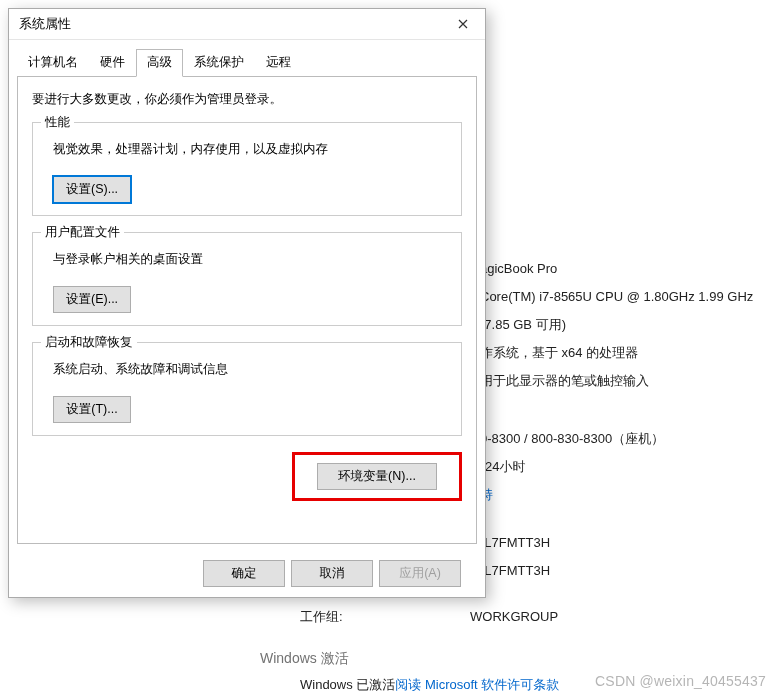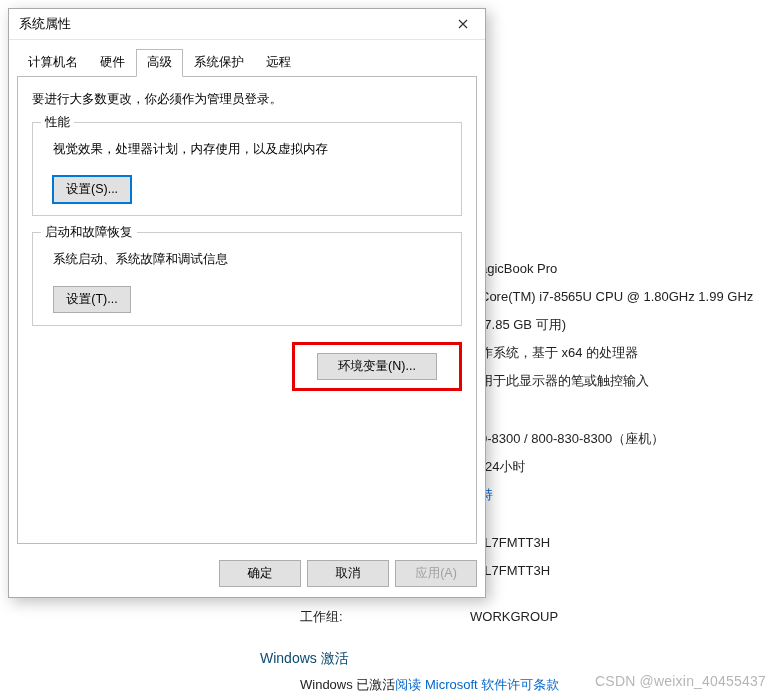--- a/index.html
+++ b/index.html
@@ -34,21 +34,21 @@
   }
   .sysinfo .row {
     display: flex;
     margin-bottom: 2px;
   }
   .sysinfo .val {
     flex: 1;
   }
   .sysinfo .section-title {
     margin-left: 0px;
-    color: #0c4a6e;
+    color: #737373;
     font-size: 14px;
   }
   .sysinfo a { color: #0066cc; text-decoration: none; }
   .watermark {
     position: absolute;
     right: 0;
     bottom: 6px;
     color: rgba(120,120,120,0.55);
     font-size: 14px;
     letter-spacing: 0.2px;
@@ -166,21 +166,21 @@
     display: inline-block;
     margin-left: 21px;
   }
   .highlight-box button.win {
     min-width: 120px;
   }
   .dialog-buttons {
     display: flex;
     justify-content: flex-end;
     gap: 6px;
-    padding: 8px 8px 10px 10px;
+    padding: 8px 24px 10px 10px;
   }
   .dialog-buttons button.win {
     min-width: 82px;
   }
   
   .sysinfo .trunc { white-space: nowrap; }
 </style>
 </head>
 <body>
 
@@ -261,20 +261,27 @@
     <div class="intro">要进行大多数更改，你必须作为管理员登录。</div>
 
     <div class="groupbox">
       <div class="legend">性能</div>
       <div class="desc">视觉效果，处理器计划，内存使用，以及虚拟内存</div>
       <div class="btnrow">
         <button class="win focus">设置(S)...</button>
       </div>
     </div>
 
+    <div class="groupbox">
+      <div class="legend">用户配置文件</div>
+      <div class="desc">与登录帐户相关的桌面设置</div>
+      <div class="btnrow">
+        <button class="win">设置(E)...</button>
+      </div>
+    </div>
 
     <div class="groupbox">
       <div class="legend">启动和故障恢复</div>
       <div class="desc">系统启动、系统故障和调试信息</div>
       <div class="btnrow">
         <button class="win">设置(T)...</button>
       </div>
     </div>
 
     <div class="env-row">

